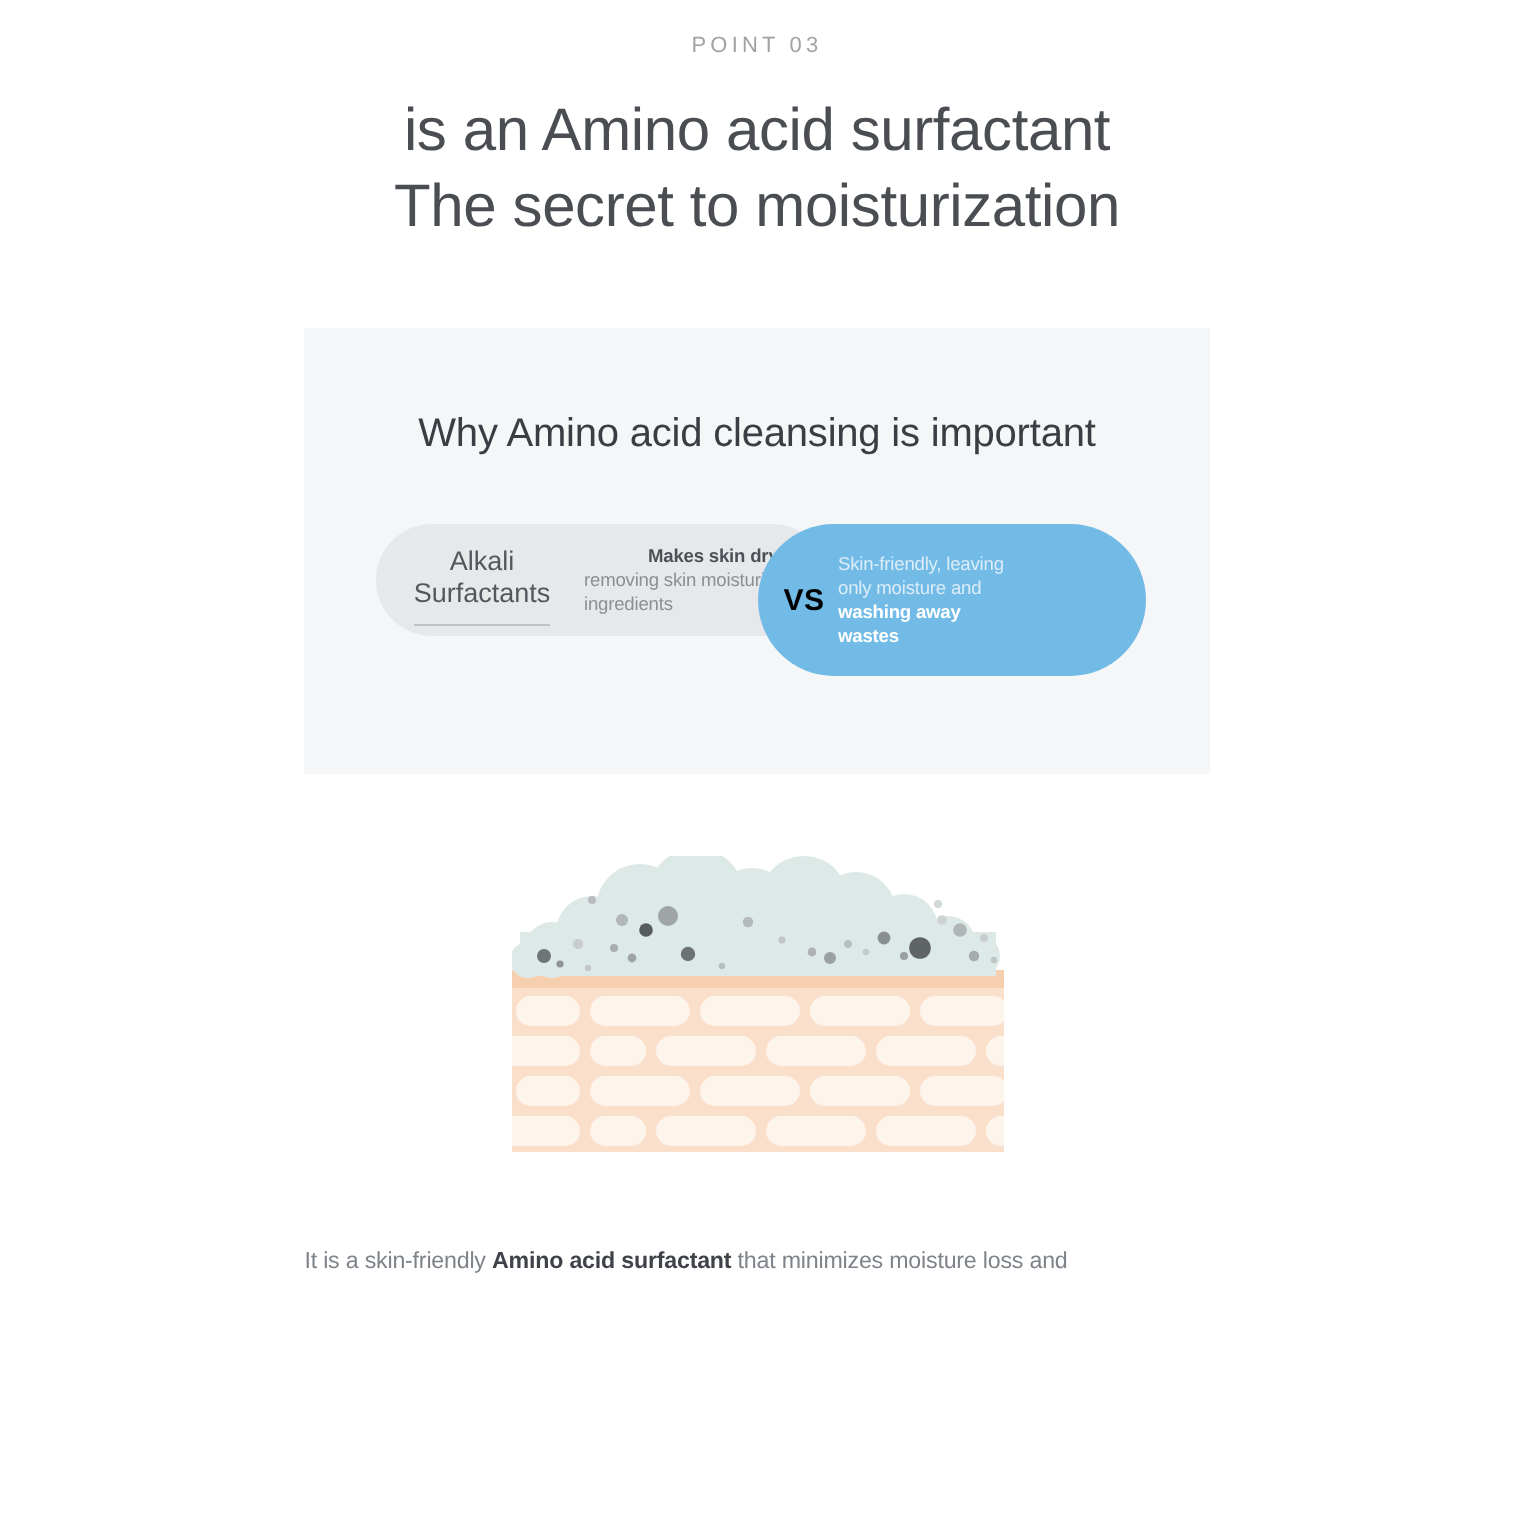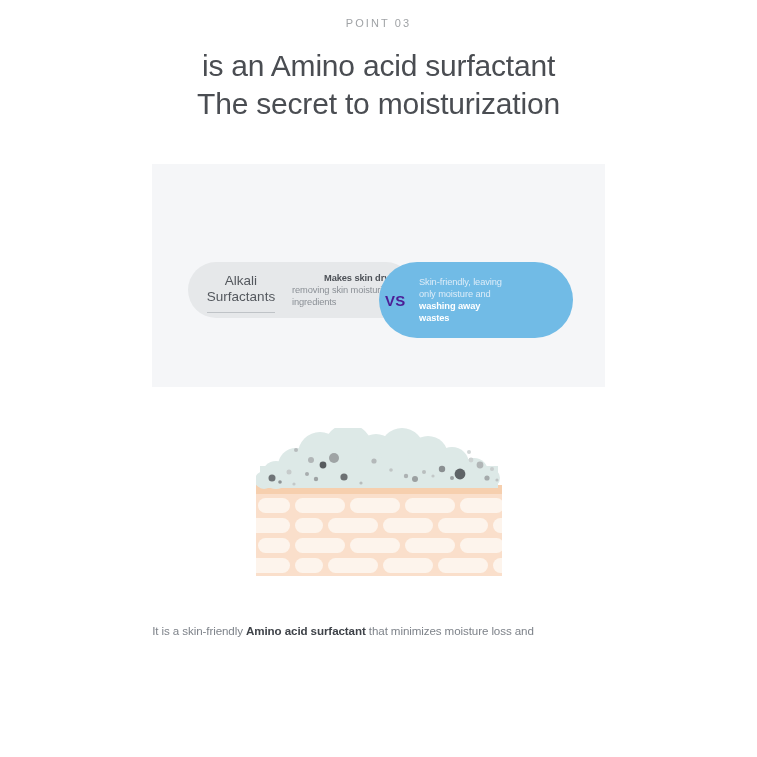--- a/index.html
+++ b/index.html
@@ -111,23 +111,24 @@
     line-height: 12.2px;
     color: #8b9096;
     margin-left: 8px;
     width: 112px;
     letter-spacing: -0.1px;
   }
   .pill-gray-desc b { color: #4d5157; font-weight: 700; padding-left: 32px; }
 
   .vs-badge {
     width: 34px;
+    text-align: center;
     font-size: 15px;
     font-weight: 700;
-    color: #4c1d95;
+    color: #000000;
     letter-spacing: 0.3px;
     margin-left: 6px;
   }
 
   .pill-blue-desc {
     font-size: 9.3px;
     line-height: 12.2px;
     color: #dcecf8;
     width: 92px;
     letter-spacing: -0.1px;
@@ -182,20 +183,21 @@
 <body>
 
 <div class="point-label">POINT 03</div>
 
 <div class="headline">
   <span class="ln">is an Amino acid surfactant</span>
   <span class="ln">The secret to moisturization</span>
 </div>
 
 <div class="panel">
+  <div class="panel-title">Why Amino acid cleansing is important</div>
 
   <div class="pill-wrap">
 
     <div class="pill-gray">
       <div class="pill-gray-title">
         <div>Alkali</div>
         <div>Surfactants</div>
         <span class="u-line"></span>
       </div>
       <div class="pill-gray-desc"><b>Makes skin dry</b><span> by removing skin moisturizing ingredients</span></div>

